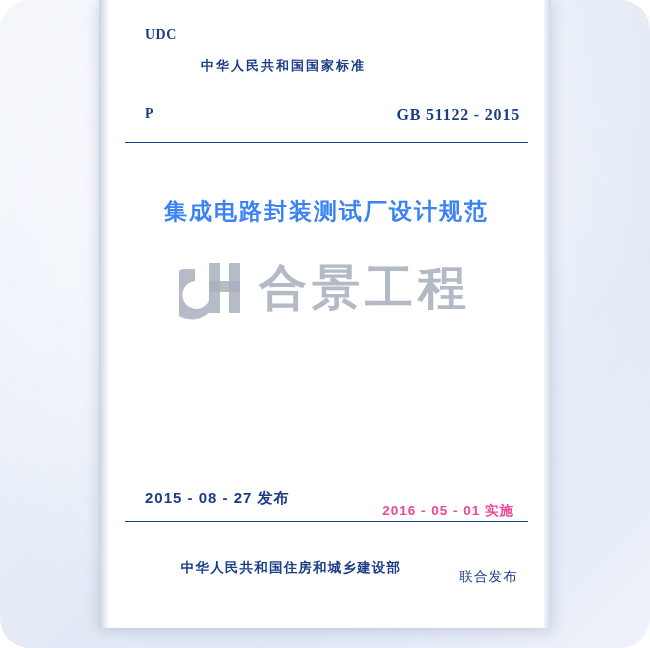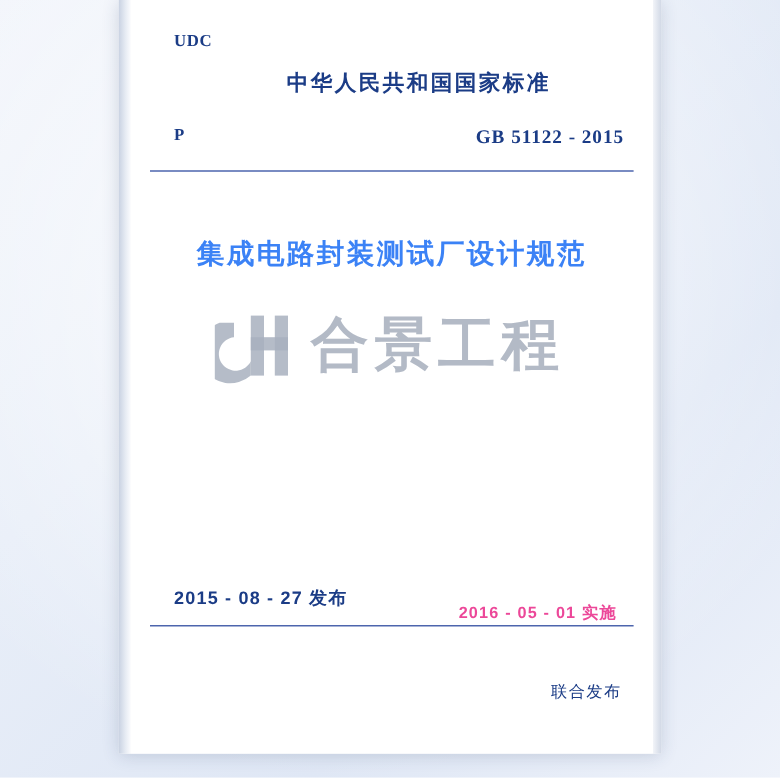--- a/index.html
+++ b/index.html
@@ -15,20 +15,21 @@
   }
 
   
   #page {
     position: relative;
     width: 650px;
     height: 648px;
     background:
       linear-gradient(135deg, #f2f5fb 0%, #e8eef8 35%, #dfe7f5 70%, #eef2fa 100%);
     overflow: hidden;
+    border-radius: 30px;
   }
   #bg-glow {
     position: absolute;
     left: -10%;
     top: -15%;
     width: 130%;
     height: 130%;
     background: radial-gradient(circle at 42% 38%, rgba(255,255,255,0.85) 0%, rgba(255,255,255,0.0) 60%);
     pointer-events: none;
   }
@@ -98,26 +99,25 @@
     top: 106px;
     font-size: 14px;
     font-weight: bold;
     color: #1b3c86;
     font-family: "Liberation Serif", serif;
   }
   #national-standard {
     position: absolute;
     left: 92px;
     top: 57px;
-    font-size: 18px;
+    font-size: 13px;
     font-weight: bold;
     letter-spacing: 2px;
     color: #1b3c86;
     white-space: nowrap;
-    margin-left: 38px;
   }
   #std-number {
     position: absolute;
     right: 24px;
     top: 106px;
     font-size: 16px;
     font-weight: bold;
     letter-spacing: 0.8px;
     color: #1b3c86;
     font-family: "Liberation Serif", serif;
@@ -253,20 +253,21 @@
 
 
       <div id="std-number">GB 51122 - 2015</div>
 
       <div id="title-cn">集成电路封装测试厂设计规范</div>
 
       <div id="date-issue">2015 - 08 - 27  发布</div>
       <div id="date-effect">2016 - 05 - 01  实施</div>
 
       <div id="publishers">
+        <div>中华人民共和国住房和城乡建设部</div>
       </div>
       <div id="joint-issue">联合发布</div>
 
     </div>
   </div>
 
   <div id="watermark">
     <div id="wm-mark">
       <svg width="66" height="66" viewBox="0 0 66 66" xmlns="http://www.w3.org/2000/svg">
         <path d="M4 14 A26 26 0 1 0 30 58 L30 46 A14 14 0 1 1 16 26 L16 14 Z" fill="rgba(168,176,190,0.85)"></path>

